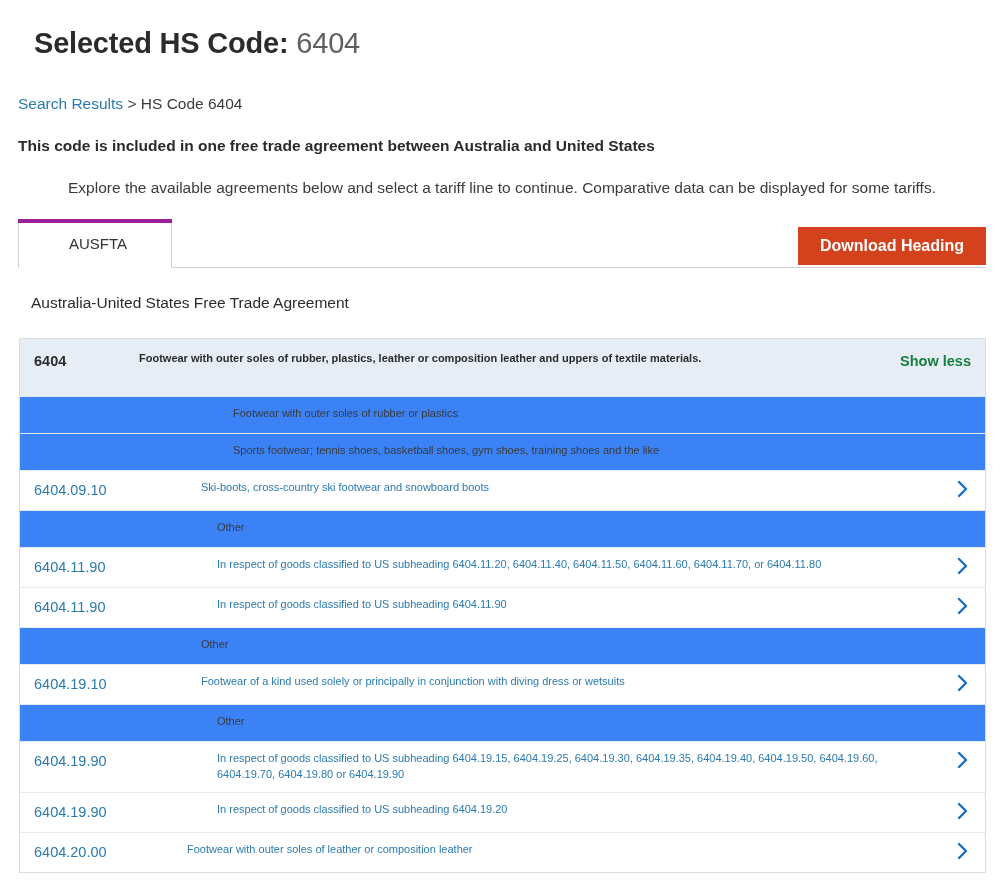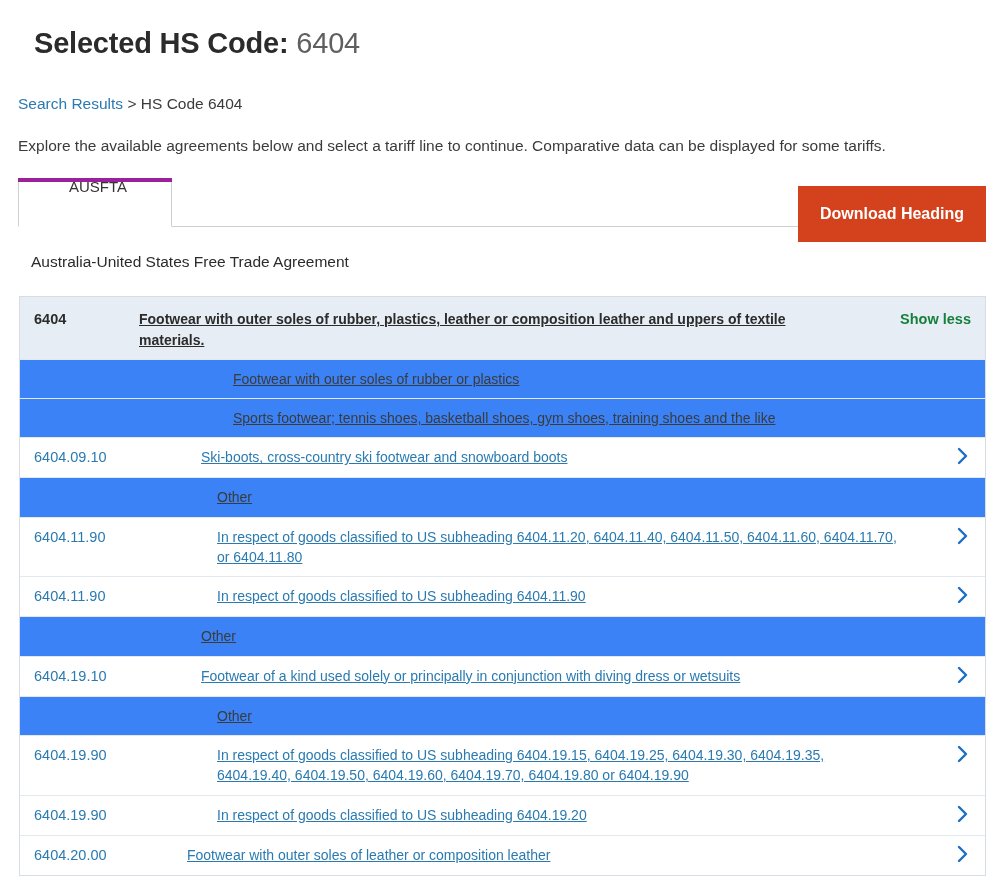--- a/index.html
+++ b/index.html
@@ -52,60 +52,62 @@
     font-size: 15.5px;
     font-weight: bold;
     color: #2b2b2b;
     line-height: 1.4;
   }
   .explore-note {
     margin-top: 20px;
     font-size: 15.5px;
     color: #3b3b3b;
     line-height: 1.4;
+    text-align: center;
   }
 
   
   .tabs-row {
     position: relative;
     margin-top: 21px;
     height: 49px;
     border-bottom: 1px solid #cfcfcf;
   }
   .tab {
     position: absolute;
     left: 0;
     top: 0;
     width: 154px;
     height: 49px;
     background: #ffffff;
     border: 1px solid #cfcfcf;
     border-bottom: 1px solid #ffffff;
     border-top: none;
     display: flex;
+    align-items: center;
     justify-content: center;
     font-size: 15px;
     color: #333333;
     cursor: pointer;
     padding-left: 6px;
   }
   .tab::before {
     content: "";
     position: absolute;
     left: -1px;
     right: -1px;
     top: 0;
     height: 4px;
     background: #9c1f9c;
   }
   .download-btn {
     position: absolute;
     right: 0;
     top: 8px;
-    height: 56px;
+    height: 38px;
     padding: 0 22px;
     background: #d4421d;
     color: #ffffff;
     font-size: 16px;
     font-weight: bold;
     border: none;
     display: flex;
     align-items: center;
     justify-content: center;
     cursor: pointer;
@@ -155,24 +157,23 @@
     white-space: nowrap;
   }
   .trow.heading .cell-code {
     color: #2b2b2b;
     font-weight: bold;
     padding-top: 12px;
   }
   .cell-desc {
     flex: 1 1 auto;
     padding: 9px 10px 9px 0;
-    font-size: 14px;
+    font-size: 11px;
     line-height: 1.45;
     color: #2a7ab0;
-    text-decoration: underline;
   }
   .trow.heading .cell-desc {
     color: #2b2b2b;
     font-weight: bold;
     padding-top: 12px;
     padding-right: 18px;
   }
   .trow.group .cell-desc { color: #3b3b3b; }
 
   
@@ -221,20 +222,21 @@
     <span>Selected HS Code:</span>
     <span class="code">6404</span>
   </h1>
 
   <div class="breadcrumb">
     <a href="#">Search Results</a>
     <span class="sep">&gt;</span>
     <span>HS Code 6404</span>
   </div>
 
+  <div class="included-note">This code is included in one free trade agreement between Australia and United States</div>
   <div class="explore-note">Explore the available agreements below and select a tariff line to continue. Comparative data can be displayed for some tariffs.</div>
 
   <div class="tabs-row">
     <div class="tab">
       <span>AUSFTA</span>
     </div>
     <button class="download-btn">Download Heading</button>
   </div>
 
   <div class="agreement-name">Australia-United States Free Trade Agreement</div>

